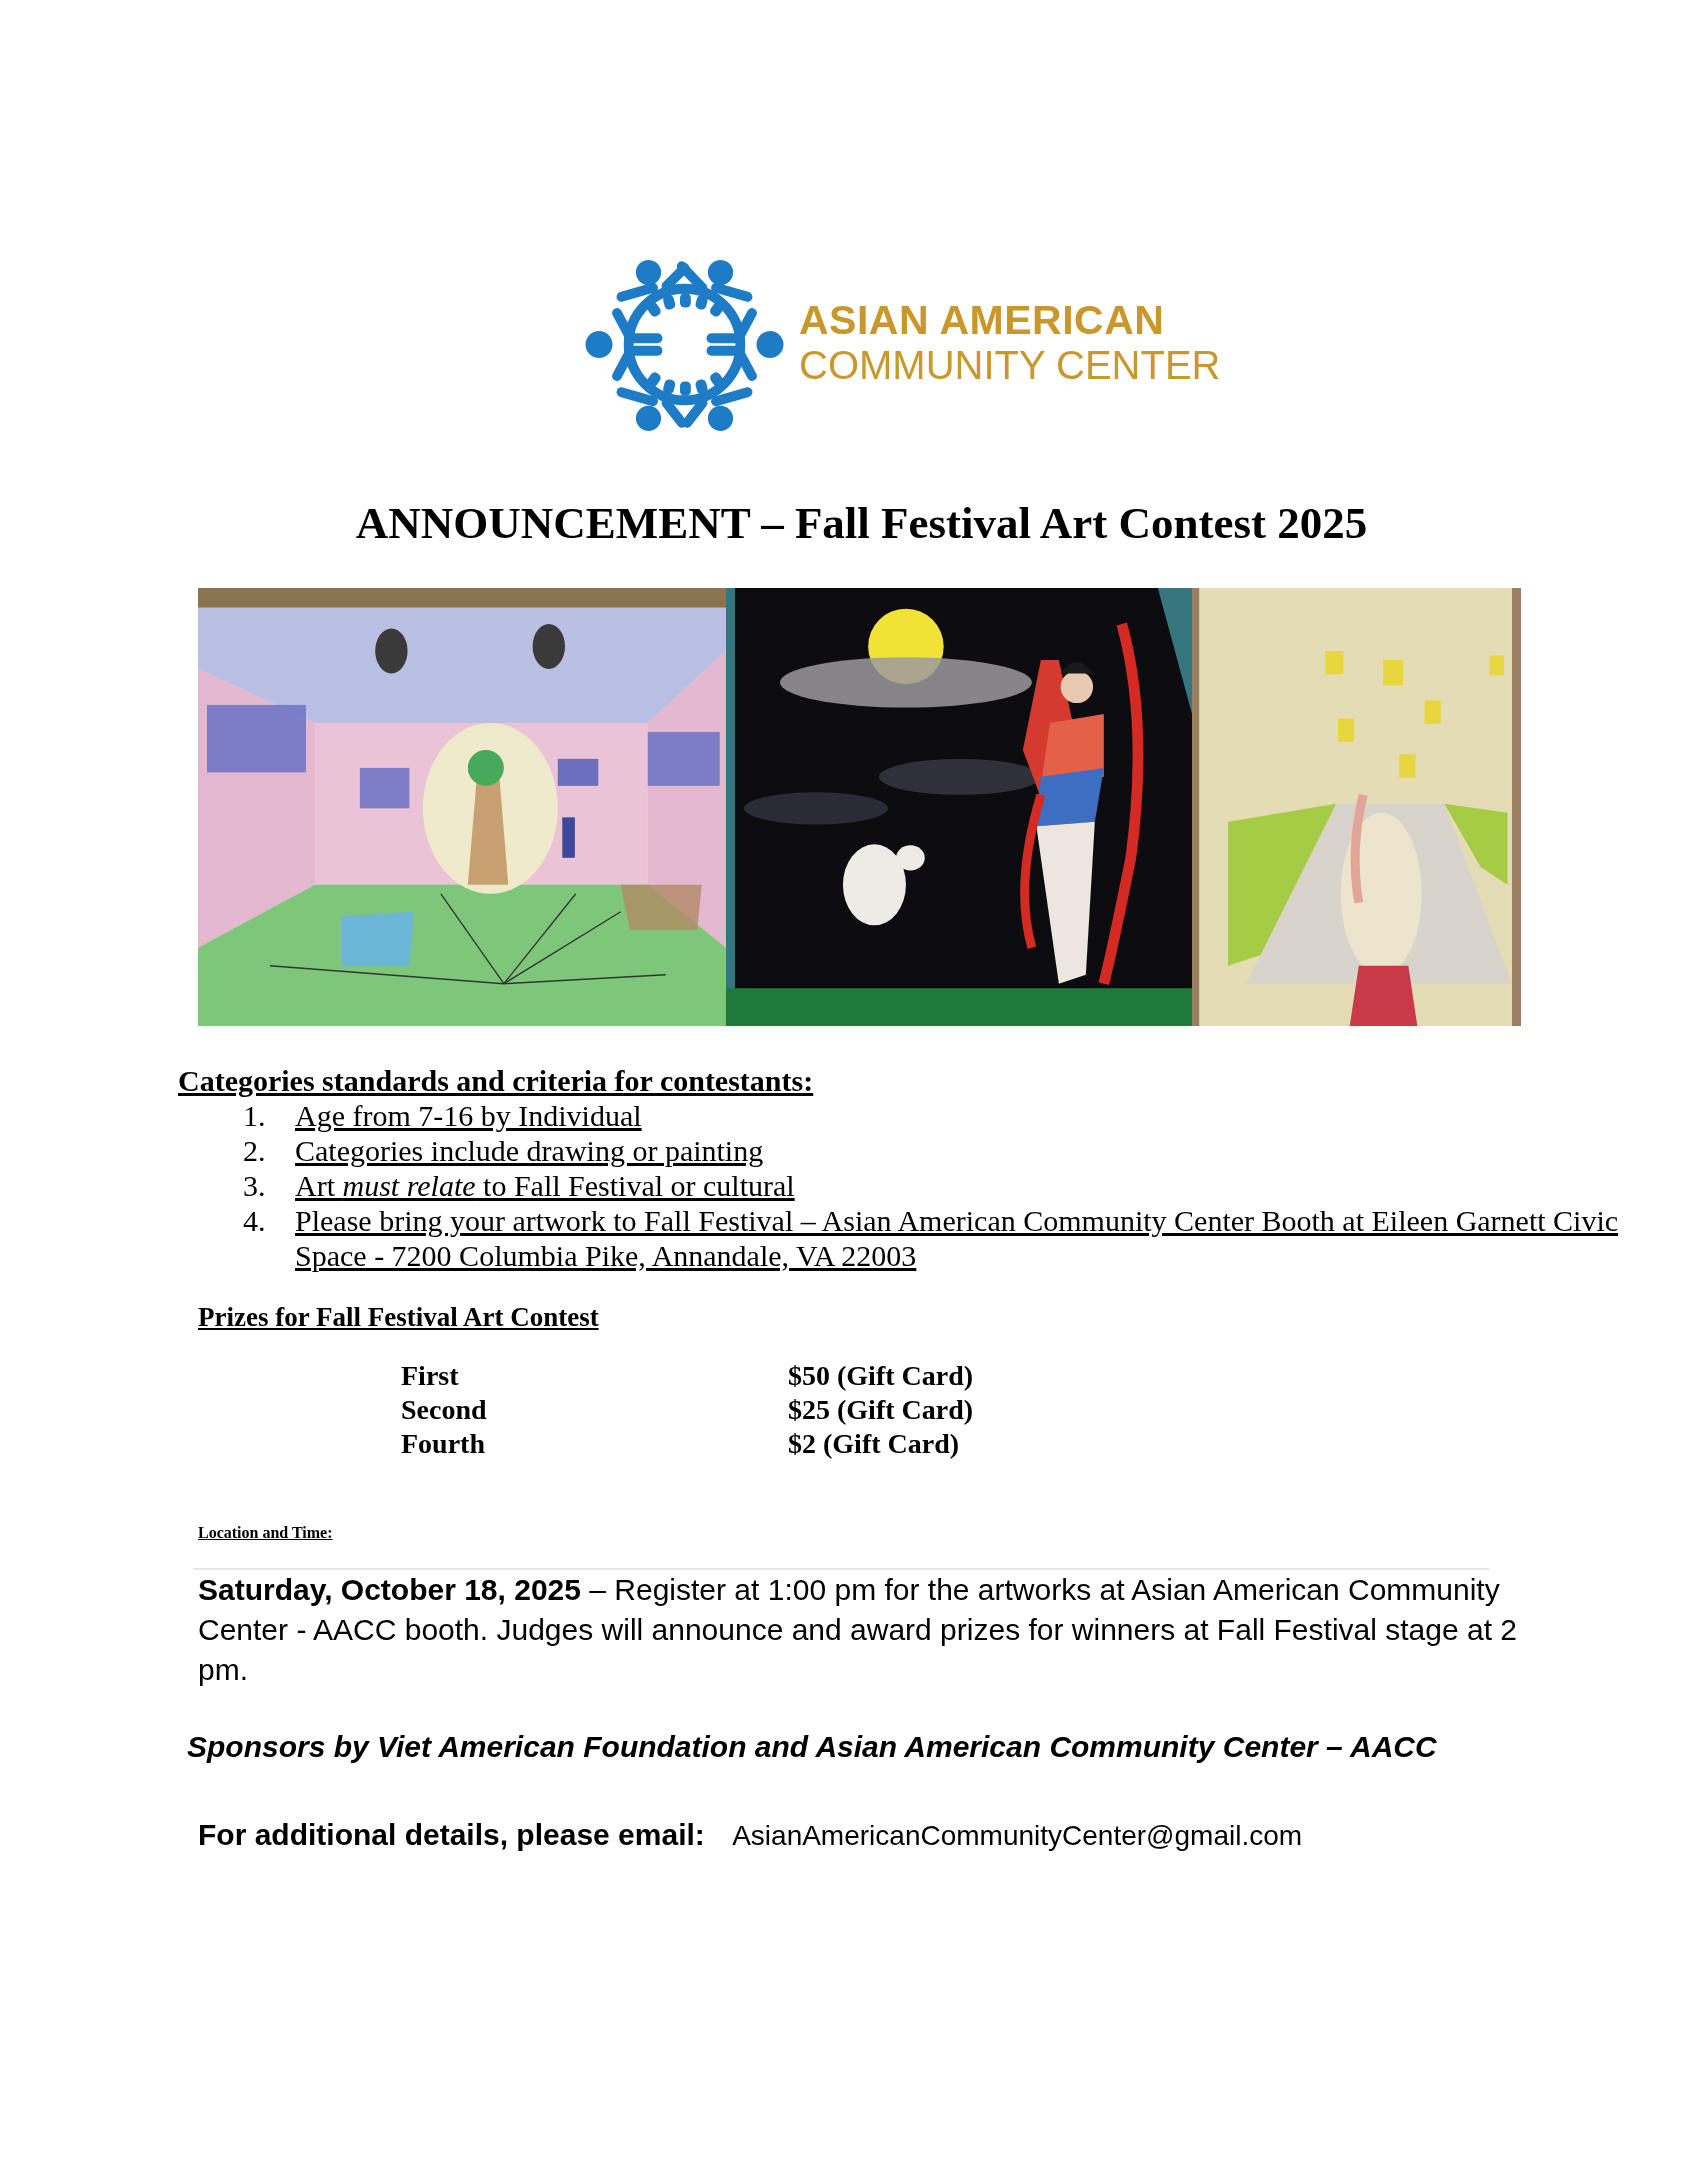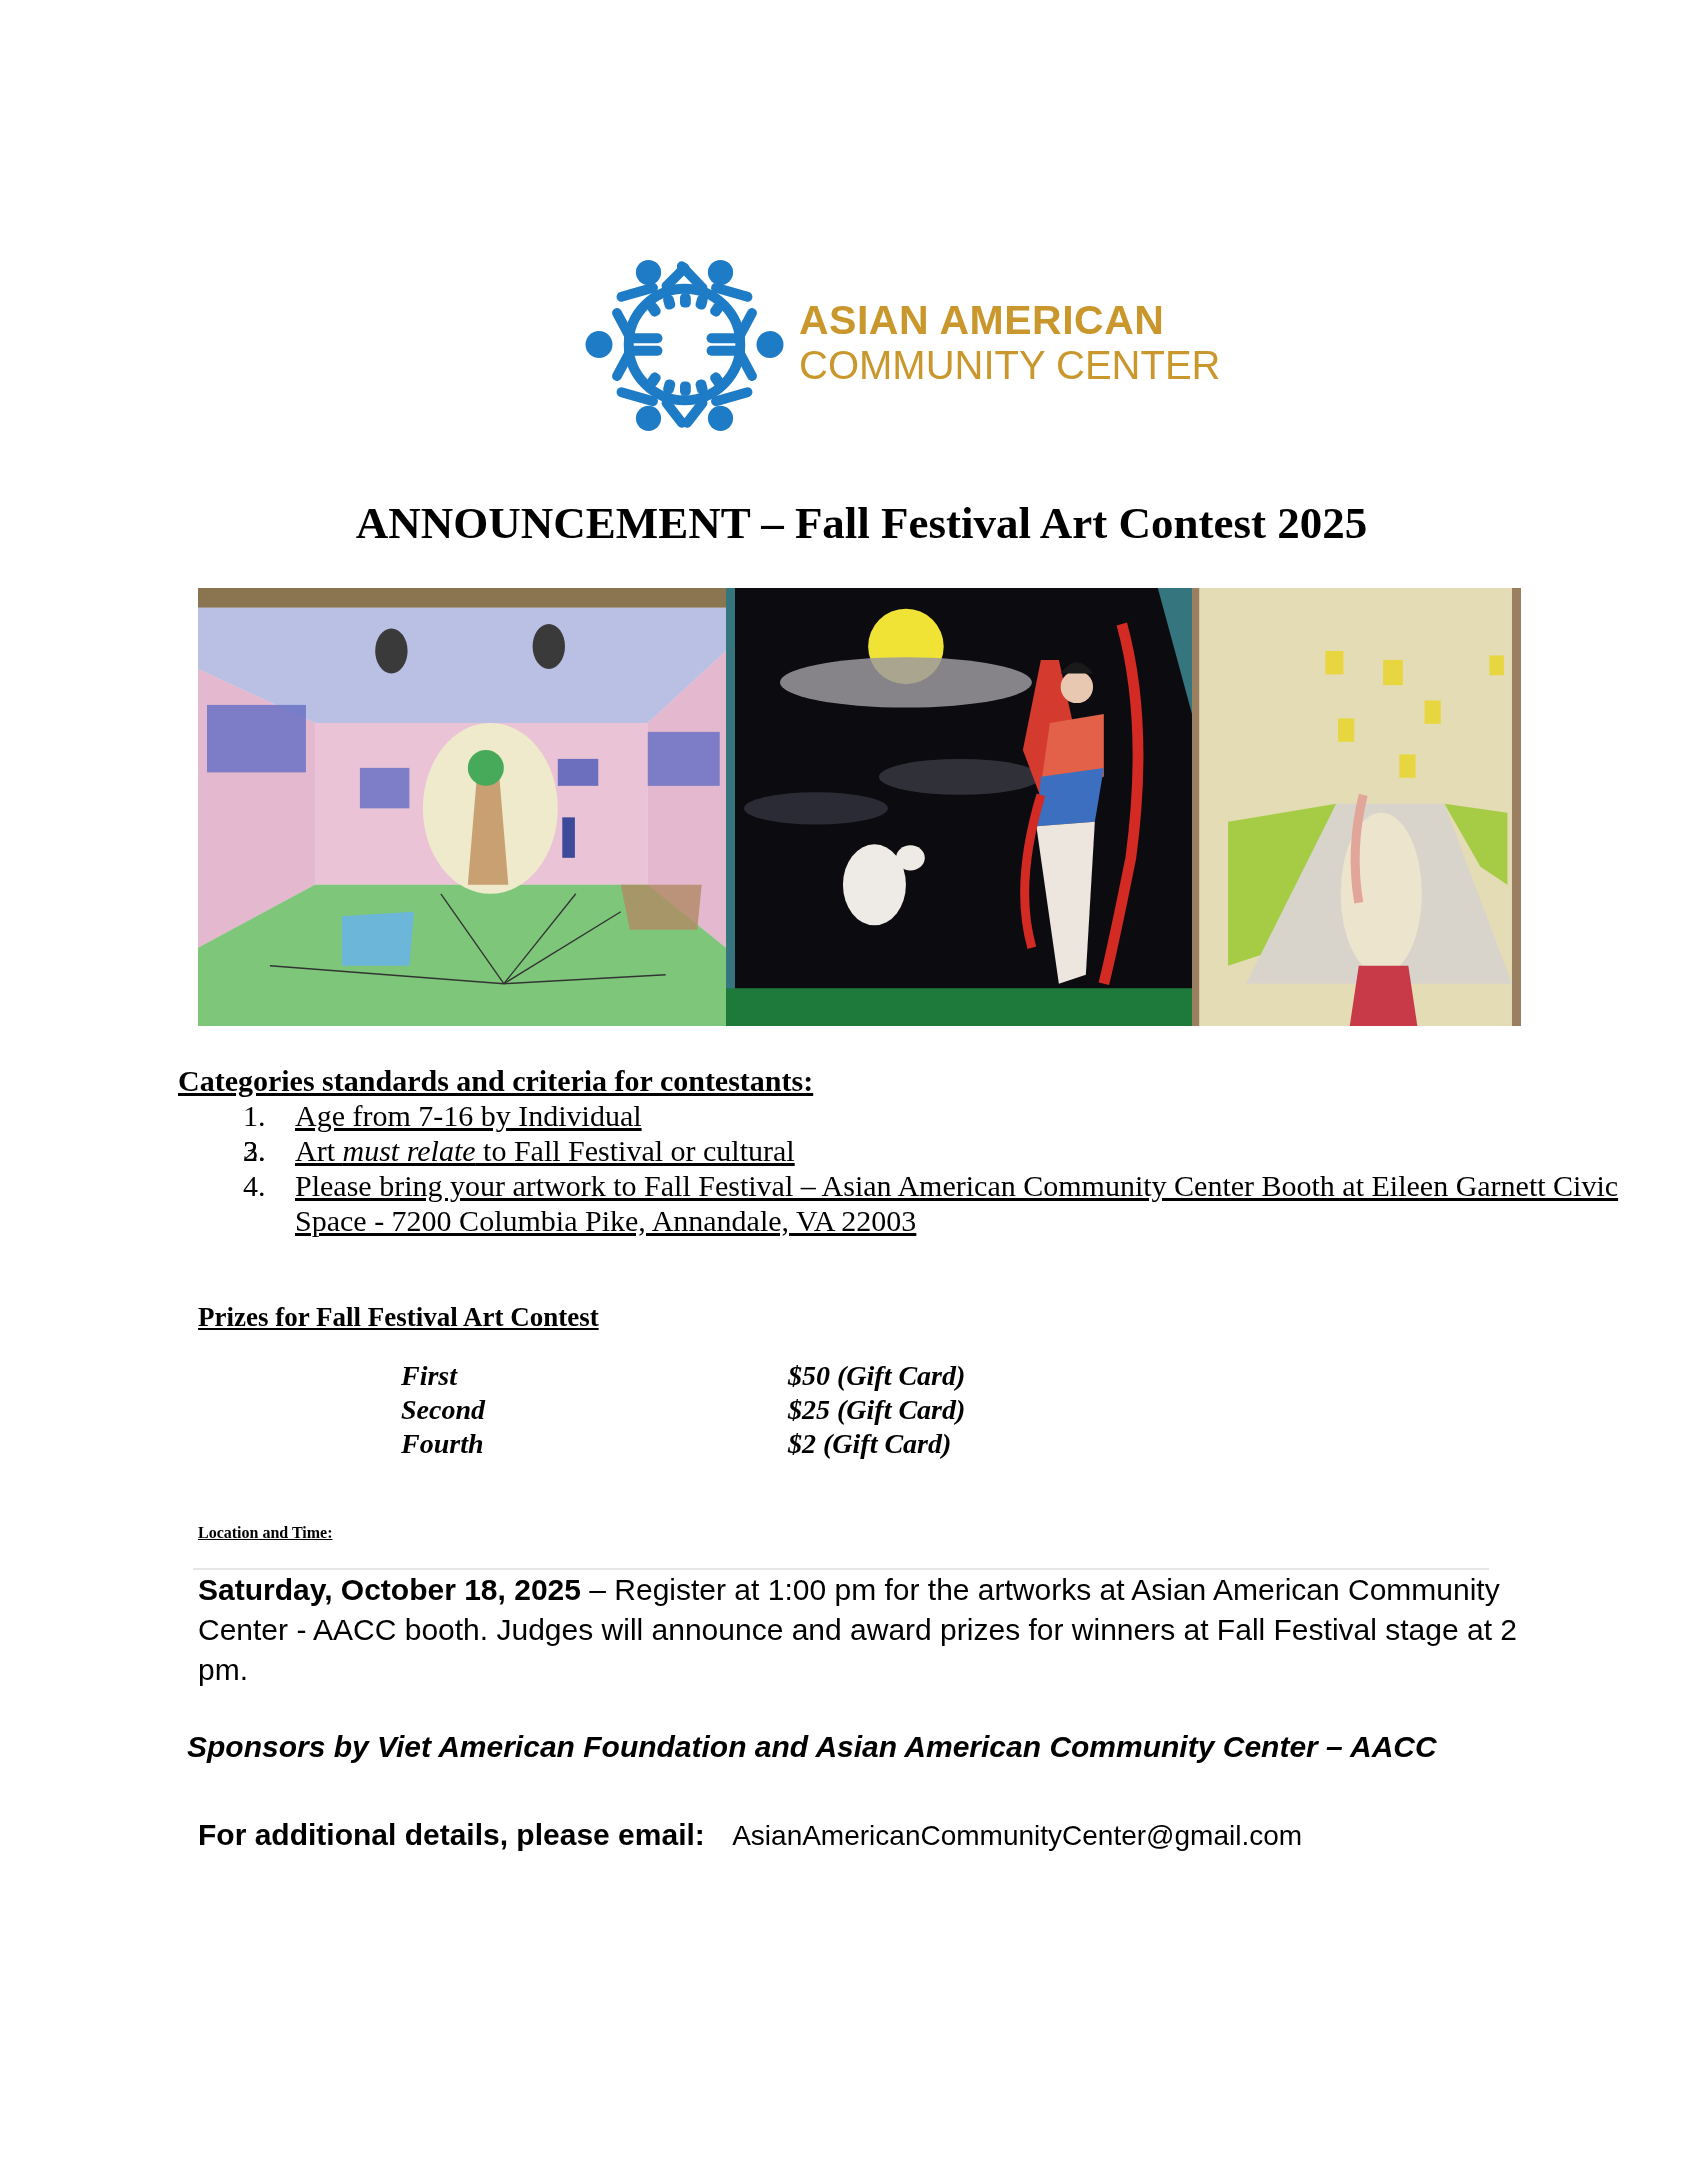--- a/index.html
+++ b/index.html
@@ -37,21 +37,21 @@
     .serif { font-family: "Liberation Serif", serif; color: #000; text-decoration: underline; }
     .sans { font-family: "Liberation Sans", sans-serif; color: #000; }
 
     .criteria-heading { left: 178px; top: 1064px; font-size: 30px; font-weight: bold; }
     .criteria-list { left: 243px; top: 1098px; font-size: 30px; line-height: 35px; margin: 0; padding: 0; list-style: none; }
     .criteria-list li { position: relative; padding-left: 52px; width: 1332px; }
     .criteria-list .num { position: absolute; left: 0; top: 0; }
     .emph { font-style: italic; text-decoration: underline; }
 
     .prizes-heading { left: 198px; top: 1302px; font-size: 27px; font-weight: bold; }
-    .prize-table { left: 401px; top: 1359px; font-style: italic; }
+    .prize-table { left: 401px; top: 1359px; }
     .prize-row { display: flex; font-family: "Liberation Serif", serif; font-weight: bold; font-size: 28px; line-height: 34px; }
     .prize-place { width: 387px; }
 
     .loc-heading { left: 198px; top: 1524px; font-size: 16px; font-weight: bold; }
     .loc-rule { left: 193px; top: 1568px; width: 1296px; height: 1.8px; background: #e6e6e6; }
     .loc-body { left: 198px; top: 1570px; width: 1368px; font-size: 30px; line-height: 40px; }
 
     .sponsors { left: 187px; top: 1730px; font-size: 30px; font-weight: bold; font-style: italic; white-space: nowrap; }
 
     .contact { left: 198px; top: 1818px; font-size: 30px; white-space: nowrap; }
@@ -191,20 +191,21 @@
 </div>
 
 <div class="abs serif criteria-heading">Categories standards and criteria for contestants:</div>
 <ol class="abs serif criteria-list">
   <li>
     <span class="num">1.</span>
     <span>Age from 7-16 by Individual</span>
   </li>
   <li>
     <span class="num">2.</span>
+    <span>Categories include drawing or painting</span>
   </li>
   <li>
     <span class="num">3.</span>
     <span>Art </span><span class="emph">must relate</span><span> to Fall Festival or cultural</span>
   </li>
   <li>
     <span class="num">4.</span>
     <span>Please bring your artwork to Fall Festival – Asian American Community Center Booth at Eileen Garnett Civic Space - 7200 Columbia Pike, Annandale, VA 22003</span>
   </li>
 </ol>

